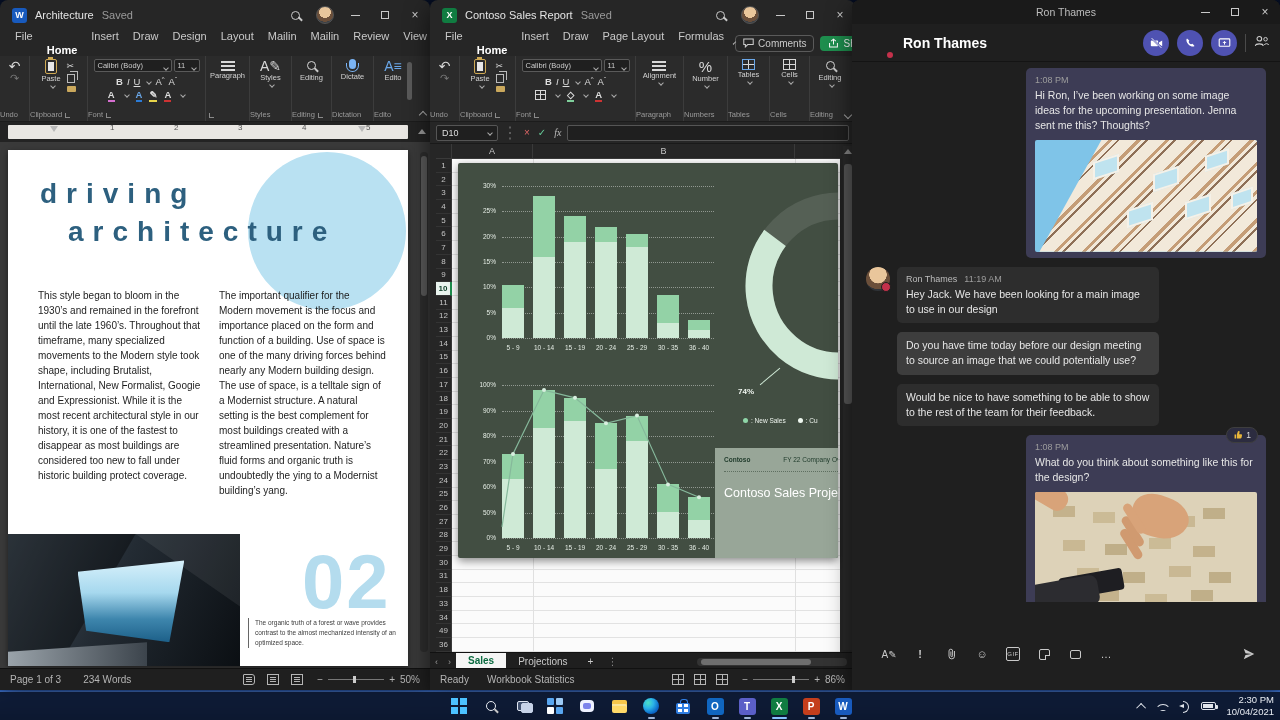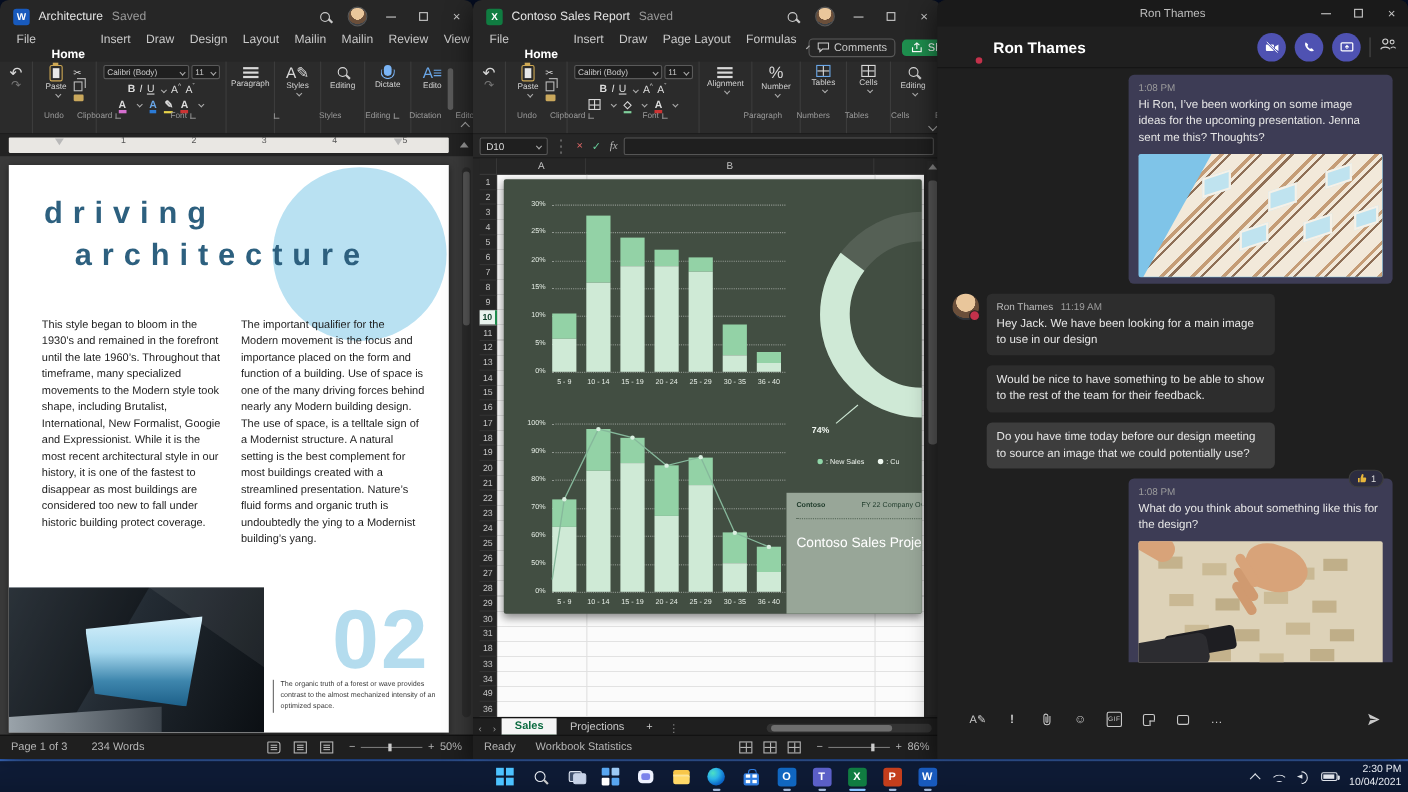--- a/index.html
+++ b/index.html
@@ -21,26 +21,26 @@
   .avatar{width:18px;height:18px;border-radius:50%;background:radial-gradient(circle at 50% 32%,#e9c69b 0 42%,#6b4f3a 44% 70%,#3a3f45 72%);border:1px solid #555;}
   .menubar{position:absolute;left:0;right:0;top:30px;height:26px;display:flex;align-items:center;padding-left:8px;font-size:11px;color:#c9c9c9;}
   .mtab{padding:4px 7px;position:relative;white-space:nowrap;}
   .mtab.active{color:#fff;font-weight:bold;margin-top:14px;}
   .mtab.active.wblue::after,.mtab.active.xgreen::after{content:"";position:absolute;left:7px;right:7px;bottom:0;height:2px;border-radius:2px;}
   .mtab.active.wblue::after{background:#6ba3e8;}
   .mtab.active.xgreen::after{background:#21a366;}
   .chev{display:inline-block;width:4px;height:4px;border-right:1.2px solid #aaa;border-bottom:1.2px solid #aaa;transform:rotate(45deg);margin-left:3px;vertical-align:2px;}
   .ribbon{position:absolute;left:0;right:0;top:56px;height:66px;background:#2b2b2b;display:flex;border-bottom:1px solid #1c1c1c;}
   .rgroup{display:flex;flex-direction:column;align-items:center;border-right:1px solid #3c3c3c;padding-top:3px;position:relative;}
-  .rglabel{position:absolute;bottom:12px;left:0;right:0;text-align:center;font-size:7.5px;color:#9a9a9a;white-space:nowrap;padding-left:40px;}
+  .rglabel{position:absolute;bottom:2px;left:0;right:0;font-size:7.5px;color:#9a9a9a;white-space:nowrap;}
   .bigbtn{display:flex;flex-direction:column;align-items:center;font-size:7.5px;color:#d2d2d2;line-height:1.3;}
   .bicon{font-size:14px;color:#d8d8d8;line-height:1;}
   .hlines{width:14px;height:2px;background:#d8d8d8;box-shadow:0 4px 0 #d8d8d8,0 8px 0 #d8d8d8;margin:2px 0 8px;}
   .fontbox{display:flex;gap:2px;margin-bottom:2px;}
-  .fselect{border:1px solid #5a5a5a;border-radius:2px;background:#1f1f1f;color:#ccc;font-size:7.5px;padding:1px 3px;white-space:nowrap;display:flex;align-items:center;}
+  .fselect{border:1px solid #5a5a5a;border-radius:2px;background:#1f1f1f;color:#ccc;font-size:7.5px;padding:1px 3px;white-space:nowrap;display:flex;align-items:flex-end;}
   .fmtrow{display:flex;align-items:center;gap:4px;font-size:9.5px;color:#ddd;margin-top:2px;}
   .cbar{position:relative;font-weight:bold;font-size:9.5px;}
   .cbar::after{content:"";position:absolute;left:0;right:0;bottom:-2px;height:2.5px;background:var(--c,#d33);}
   .clipicon{width:12px;height:15px;border:1.5px solid #cfa954;border-radius:2px;position:relative;background:#2b2b2b;}
   .clipicon::before{content:"";position:absolute;left:2px;top:-3px;width:5px;height:3px;background:#cfa954;}
   .clipicon::after{content:"";position:absolute;left:2px;top:2px;width:6px;height:9px;background:#e8e8e8;}
   .gridicon{width:13px;height:11px;border:1px solid #d8d8d8;background:
     linear-gradient(#d8d8d8,#d8d8d8) 50% 0/1px 100% no-repeat,
     linear-gradient(#d8d8d8,#d8d8d8) 0 50%/100% 1px no-repeat;}
   .micicon{width:7px;height:10px;background:#7ab4f5;border-radius:4px;position:relative;margin-bottom:3px;}
@@ -800,28 +800,28 @@
           <div class="bubble recv">
             <div class="bhead">
               <span class="bauthor">Ron Thames</span>
               <span class="btime">11:19 AM</span>
             </div>
             <div class="btext">Hey Jack. We have been looking for a main image to use in our design</div>
           </div>
         </div>
         <div class="msg-row received">
           <div class="chat-avatar-spacer"></div>
+          <div class="bubble recv hl">
+            <div class="btext">Do you have time today before our design meeting to source an image that we could potentially use?</div>
+          </div>
+        </div>
+        <div class="msg-row received">
+          <div class="chat-avatar-spacer"></div>
           <div class="bubble recv">
             <div class="btext">Would be nice to have something to be able to show to the rest of the team for their feedback.</div>
-          </div>
-        </div>
-        <div class="msg-row received">
-          <div class="chat-avatar-spacer"></div>
-          <div class="bubble recv hl">
-            <div class="btext">Do you have time today before our design meeting to source an image that we could potentially use?</div>
           </div>
         </div>
         <div class="msg-row sent">
           <div class="bubble sent">
             <div class="bhead">
               <span class="btime">1:08 PM</span>
             </div>
             <span class="react sentr">
               <svg width="10" height="10" viewBox="0 0 13 13">
                 <path d="M2 6h2v5H2zM5 11h4.6c.8 0 1.4-.5 1.5-1.2l.6-2.8A1.3 1.3 0 0 0 10.4 5.4H8l.5-2.3A1.2 1.2 0 0 0 6.3 2L5 5.8z" fill="#e8b63a"></path>

